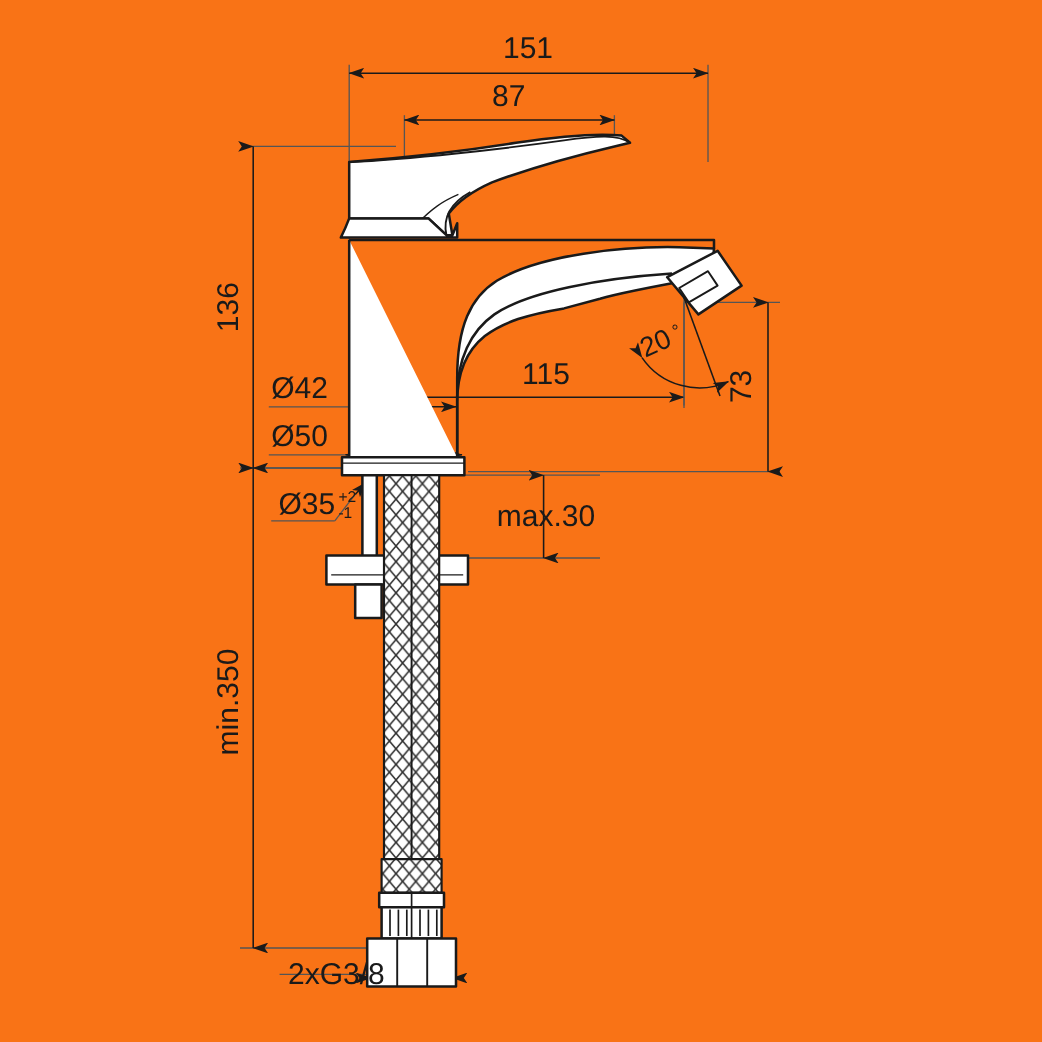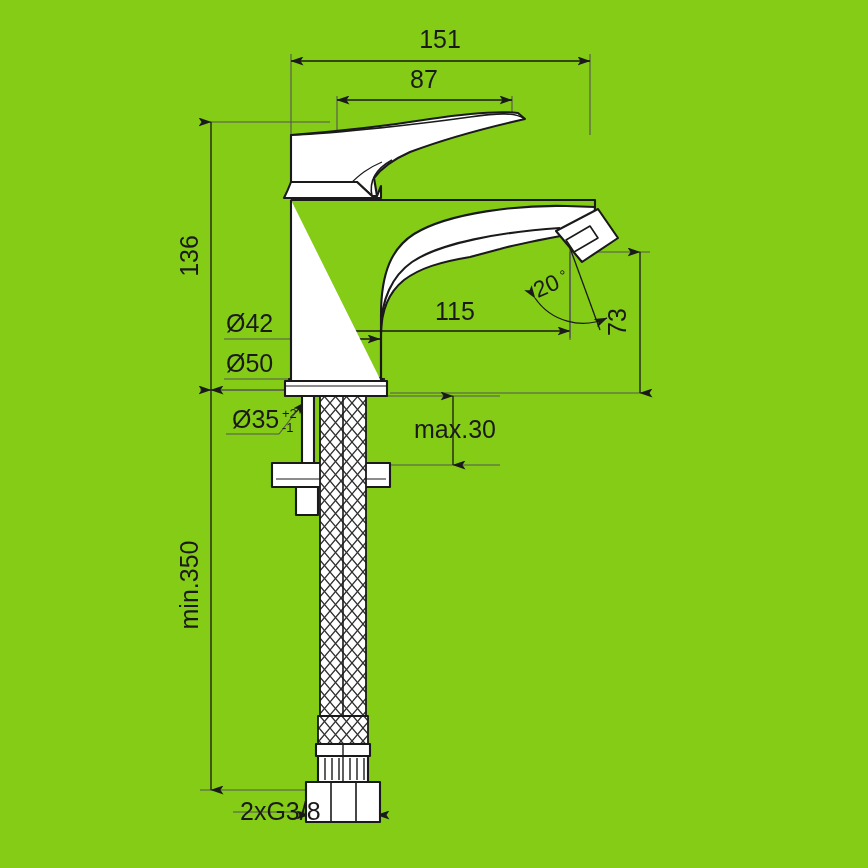--- a/index.html
+++ b/index.html
@@ -8,21 +8,21 @@
     padding: 0;
     background: #ffffff;
   }
   body {
     font-family: "Liberation Sans", sans-serif;
   }
   #sheet {
     position: relative;
     width: 868px;
     height: 868px;
-    background: #84cc16;
+    background: #f97316;
     overflow: hidden;
   }
   #sheet svg {
     position: absolute;
     top: 0;
     left: 0;
     width: 868px;
     height: 868px;
   }
   .dimtext {

